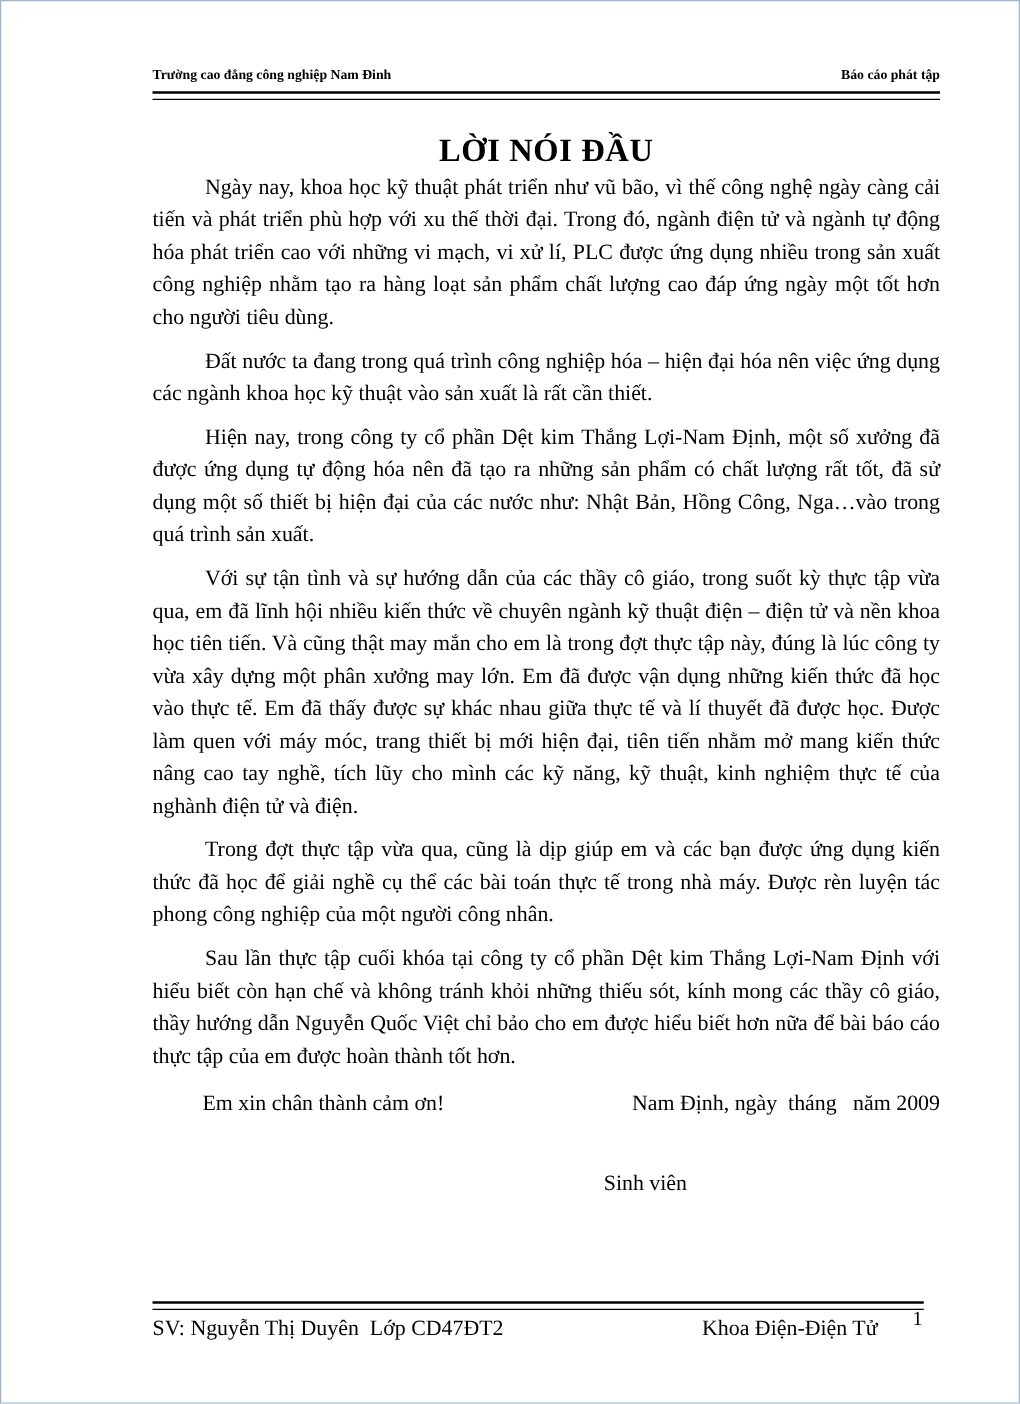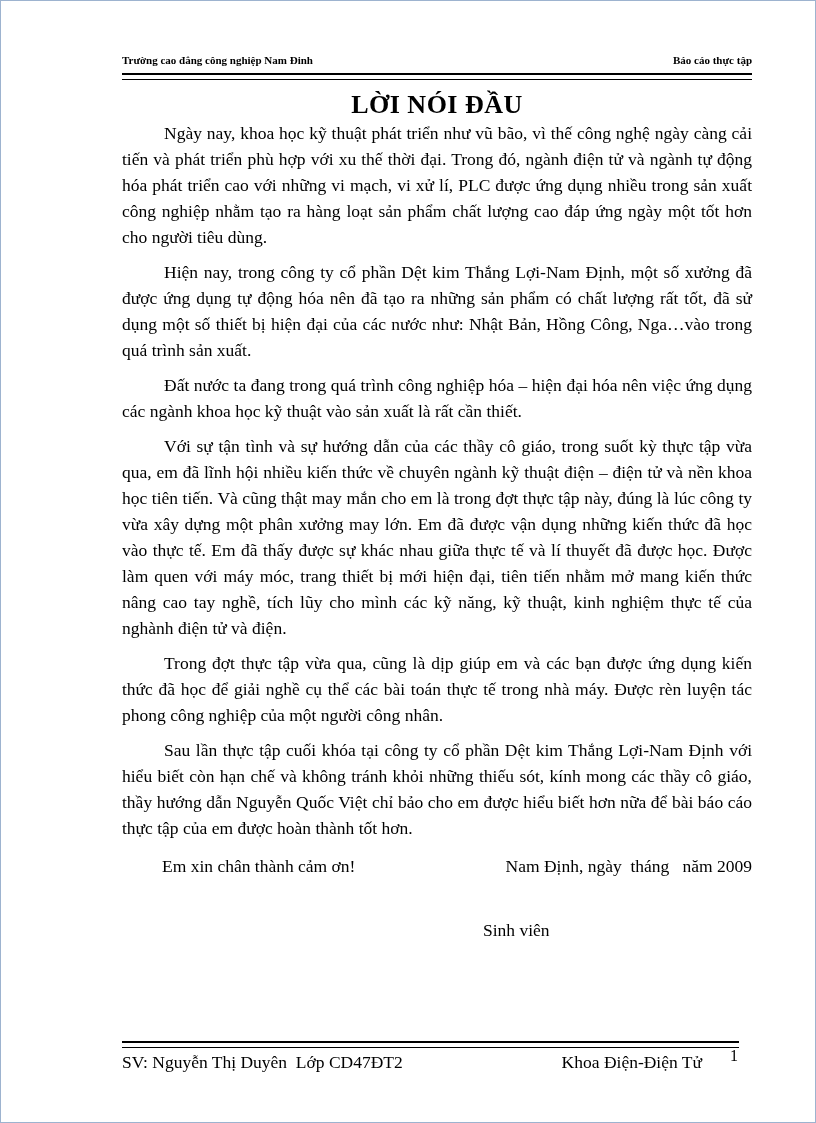--- a/index.html
+++ b/index.html
@@ -32,21 +32,21 @@
     font-size: 11px;
     line-height: 22px;
   }
   .header-rule {
     margin-top: 2px;
     height: 4px;
     border-top: 2px solid #000;
     border-bottom: 1px solid #000;
   }
   .doc-title {
-    margin-top: 10px;
+    margin-top: 26px;
     text-align: center;
     font-size: 26px;
     font-weight: bold;
     line-height: 30px;
     letter-spacing: 0.5px;
   }
   .body-text {
   }
   .body-text p {
     margin: 0 0 9px 0;
@@ -111,30 +111,30 @@
 </style>
 </head>
 <body>
 
 <div class="page">
 
   <div class="content">
 
     <div class="header-row">
       <span>Trường cao đẳng công nghiệp Nam Đinh</span>
-      <span>Báo cáo thực tập</span>
+      <span>Báo cáo phát tập</span>
     </div>
     <div class="header-rule"></div>
 
     <div class="doc-title">LỜI NÓI ĐẦU</div>
 
     <div class="body-text">
       <p>Ngày nay, khoa học kỹ thuật phát triển như vũ bão, vì thế công nghệ ngày càng cải tiến và phát triển phù hợp với xu thế thời đại. Trong đó, ngành điện tử và ngành tự động hóa phát triển cao với những vi mạch, vi xử lí, PLC được ứng dụng nhiều trong sản xuất công nghiệp nhằm tạo ra hàng loạt sản phẩm chất lượng cao đáp ứng ngày một tốt hơn cho người tiêu dùng.</p>
+      <p>Đất nước ta đang trong quá trình công nghiệp hóa – hiện đại hóa nên việc ứng dụng các ngành khoa học kỹ thuật vào sản xuất là rất cần thiết.</p>
       <p>Hiện nay, trong công ty cổ phần Dệt kim Thắng Lợi-Nam Định, một số xưởng đã được ứng dụng tự động hóa nên đã tạo ra những sản phẩm có chất lượng rất tốt, đã sử dụng một số thiết bị hiện đại của các nước như: Nhật Bản, Hồng Công, Nga…vào trong quá trình sản xuất.</p>
-      <p>Đất nước ta đang trong quá trình công nghiệp hóa – hiện đại hóa nên việc ứng dụng các ngành khoa học kỹ thuật vào sản xuất là rất cần thiết.</p>
       <p>Với sự tận tình và sự hướng dẫn của các thầy cô giáo, trong suốt kỳ thực tập vừa qua, em đã lĩnh hội nhiều kiến thức về chuyên ngành kỹ thuật điện – điện tử và nền khoa học tiên tiến. Và cũng thật may mắn cho em là trong đợt thực tập này, đúng là lúc công ty vừa xây dựng một phân xưởng may lớn. Em đã được vận dụng những kiến thức đã học vào thực tế. Em đã thấy được sự khác nhau giữa thực tế và lí thuyết đã được học. Được làm quen với máy móc, trang thiết bị mới hiện đại, tiên tiến nhằm mở mang kiến thức nâng cao tay nghề, tích lũy cho mình các kỹ năng, kỹ thuật, kinh nghiệm thực tế của nghành điện tử và điện.</p>
       <p>Trong đợt thực tập vừa qua, cũng là dịp giúp em và các bạn được ứng dụng kiến thức đã học để giải nghề cụ thể các bài toán thực tế trong nhà máy. Được rèn luyện tác phong công nghiệp của một người công nhân.</p>
       <p>Sau lần thực tập cuối khóa tại công ty cổ phần Dệt kim Thắng Lợi-Nam Định với hiểu biết còn hạn chế và không tránh khỏi những thiếu sót, kính mong các thầy cô giáo, thầy hướng dẫn Nguyễn Quốc Việt chỉ bảo cho em được hiểu biết hơn nữa để bài báo cáo thực tập của em được hoàn thành tốt hơn.</p>
     </div>
 
     <div class="closing-row">
       <span class="closing-thanks">Em xin chân thành cảm ơn!</span>
       <span class="closing-date">Nam Định, ngày  tháng   năm 2009</span>
     </div>
 

